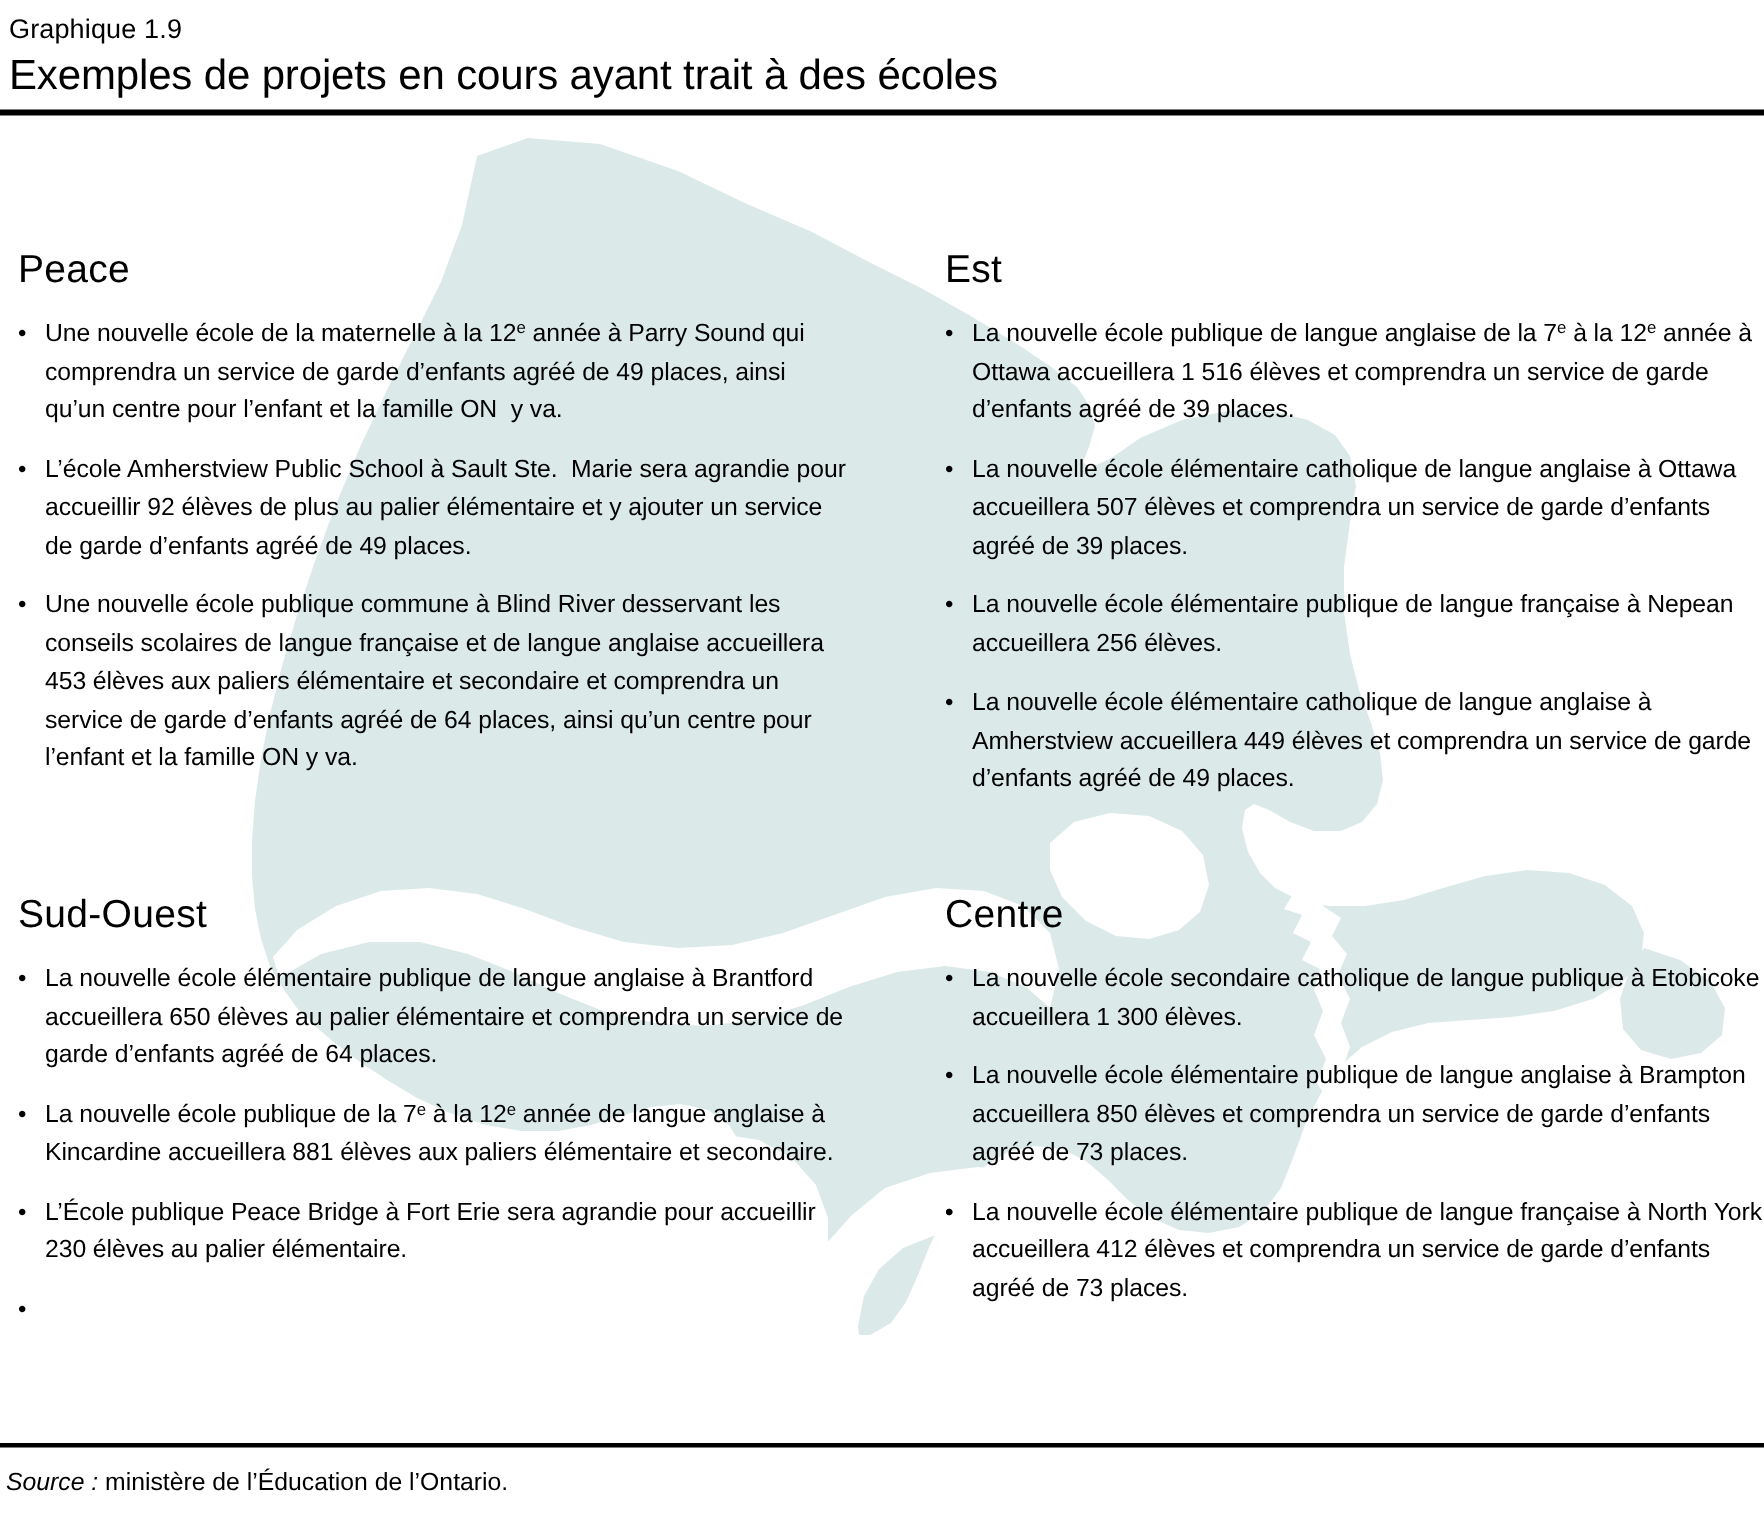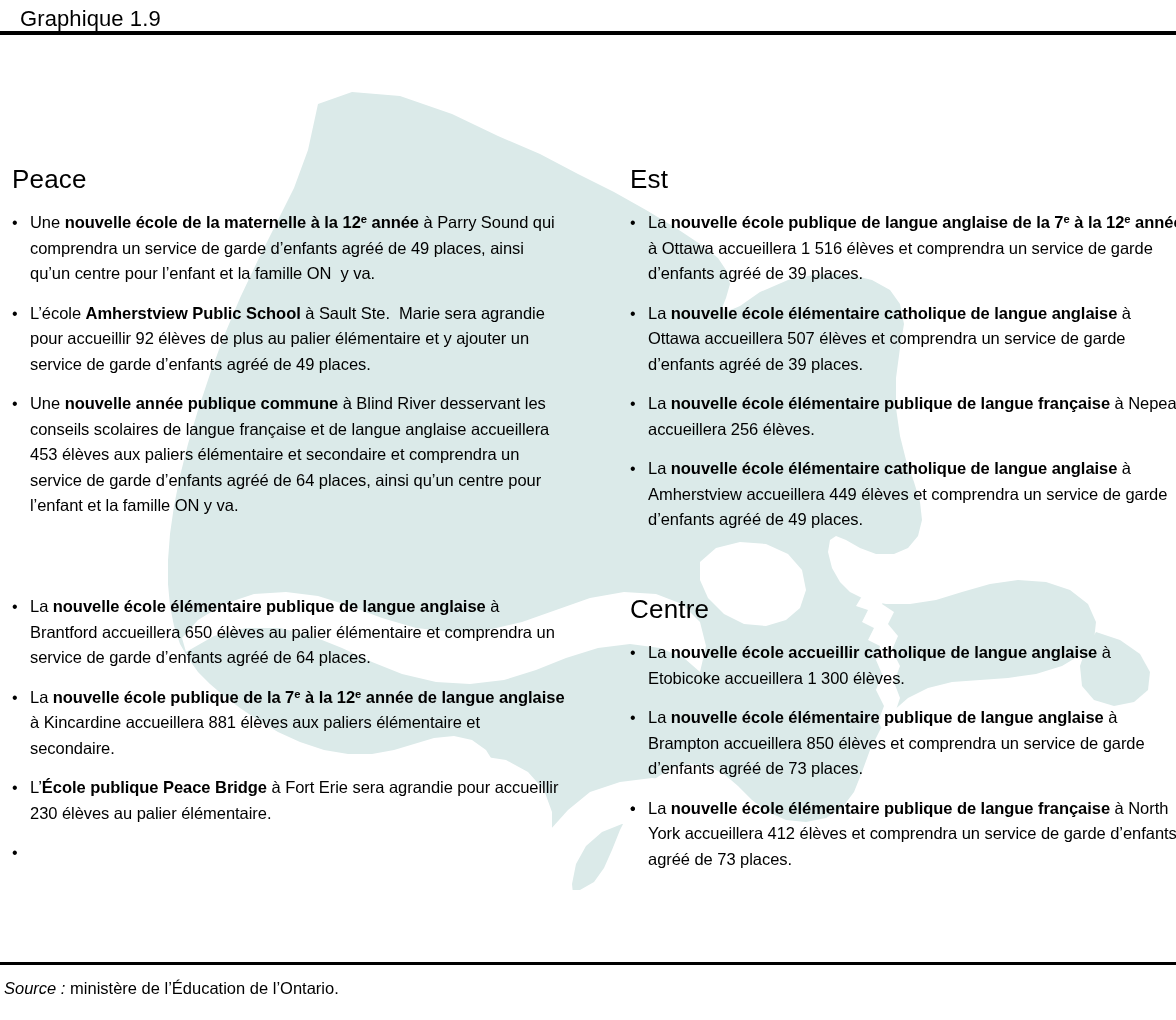--- a/index.html
+++ b/index.html
@@ -16,23 +16,23 @@
     overflow: hidden;
   }
 
   
   .header {
     position: absolute;
     left: 0; top: 0;
     width: 1176px;
   }
   .fig-number {
-    font-size: 22px;
+    font-size: 18px;
     line-height: 22px;
-    padding: 8px 0 0 20px;
+    padding: 8px 0 0 6px;
     letter-spacing: 0.1px;
   }
   .fig-title {
     font-size: 28px;
     line-height: 36px;
     padding: 2px 0 4px 6px;
     letter-spacing: -0.1px;
   }
   .rule-top {
     height: 4px;
@@ -90,21 +90,21 @@
     letter-spacing: -0.05px;
   }
   ul.bullets > li:last-child { margin-bottom: 0; }
   ul.bullets > li .bullet-dot {
     position: absolute;
     left: 4px;
     top: 0;
     font-size: 16px;
     line-height: 25.5px;
   }
-  .bullet-text b { font-weight: bold; }
+  .bullet-text b { font-weight: normal; }
   .bullet-text sup {
     font-size: 0.68em;
     vertical-align: 0.42em;
     line-height: 0;
   }
 
   
   .footer {
     position: absolute;
     left: 0;
@@ -122,20 +122,21 @@
     line-height: 22px;
     padding: 12px 0 0 4px;
   }
   .source i { font-style: italic; }
 </style>
 </head>
 <body>
 
 <div class="header">
   <div class="fig-number">Graphique 1.9</div>
+  <div class="fig-title">Exemples de projets en cours ayant trait à des écoles</div>
   <div class="rule-top"></div>
 </div>
 
 <div class="map-layer">
   <svg width="1176" height="870" viewBox="0 0 1176 870" xmlns="http://www.w3.org/2000/svg">
 
     <path id="ontario-shape" d="M 318 12
          L 352 0
          L 400 4
          L 452 22
@@ -326,21 +327,21 @@
       <li>
         <span class="bullet-dot">•</span>
         <span class="bullet-text">Une <b>nouvelle école de la maternelle à la 12<sup>e</sup> année</b> à Parry Sound qui comprendra un service de garde d’enfants agréé de 49 places, ainsi qu’un centre pour l’enfant et la famille ON&nbsp; y va.</span>
       </li>
       <li>
         <span class="bullet-dot">•</span>
         <span class="bullet-text">L’école <b>Amherstview Public School</b> à Sault Ste.&nbsp; Marie sera agrandie pour accueillir 92 élèves de plus au palier élémentaire et y ajouter un service de garde d’enfants agréé de 49 places.</span>
       </li>
       <li>
         <span class="bullet-dot">•</span>
-        <span class="bullet-text">Une <b>nouvelle année publique commune</b> à Blind River desservant les conseils scolaires de langue française et de langue anglaise accueillera 453 élèves aux paliers élémentaire et secondaire et comprendra un service de garde d’enfants agréé de 64 places, ainsi qu’un centre pour l’enfant et la famille ON y va.</span>
+        <span class="bullet-text">Une <b>nouvelle école publique commune</b> à Blind River desservant les conseils scolaires de langue française et de langue anglaise accueillera 453 élèves aux paliers élémentaire et secondaire et comprendra un service de garde d’enfants agréé de 64 places, ainsi qu’un centre pour l’enfant et la famille ON y va.</span>
       </li>
     </ul>
   </div>
 
   <div class="quad quad-est">
     <h2 class="region-title">Est</h2>
     <ul class="bullets">
       <li>
         <span class="bullet-dot">•</span>
         <span class="bullet-text">La <b>nouvelle école publique de langue anglaise de la 7<sup>e</sup> à la 12<sup>e</sup> année</b> à Ottawa accueillera 1 516 élèves et comprendra un service de garde d’enfants agréé de 39 places.</span>
@@ -354,20 +355,21 @@
         <span class="bullet-text">La <b>nouvelle école élémentaire publique de langue française</b> à Nepean accueillera 256 élèves.</span>
       </li>
       <li>
         <span class="bullet-dot">•</span>
         <span class="bullet-text">La <b>nouvelle école élémentaire catholique de langue anglaise</b> à Amherstview accueillera 449 élèves et comprendra un service de garde d’enfants agréé de 49 places.</span>
       </li>
     </ul>
   </div>
 
   <div class="quad quad-sudouest">
+    <h2 class="region-title">Sud-Ouest</h2>
     <ul class="bullets">
       <li>
         <span class="bullet-dot">•</span>
         <span class="bullet-text">La <b>nouvelle école élémentaire publique de langue anglaise</b> à Brantford accueillera 650 élèves au palier élémentaire et comprendra un service de garde d’enfants agréé de 64 places.</span>
       </li>
       <li>
         <span class="bullet-dot">•</span>
         <span class="bullet-text">La <b>nouvelle école publique de la 7<sup>e</sup> à la 12<sup>e</sup> année de langue anglaise</b> à Kincardine accueillera 881 élèves aux paliers élémentaire et secondaire.</span>
       </li>
       <li>
@@ -378,21 +380,21 @@
         <span class="bullet-dot">•</span>
       </li>
     </ul>
   </div>
 
   <div class="quad quad-centre">
     <h2 class="region-title">Centre</h2>
     <ul class="bullets">
       <li>
         <span class="bullet-dot">•</span>
-        <span class="bullet-text">La <b>nouvelle école accueillir catholique de langue anglaise</b> à Etobicoke accueillera 1 300 élèves.</span>
+        <span class="bullet-text">La <b>nouvelle école secondaire catholique de langue publique</b> à Etobicoke accueillera 1 300 élèves.</span>
       </li>
       <li>
         <span class="bullet-dot">•</span>
         <span class="bullet-text">La <b>nouvelle école élémentaire publique de langue anglaise</b> à Brampton accueillera 850 élèves et comprendra un service de garde d’enfants agréé de 73 places.</span>
       </li>
       <li>
         <span class="bullet-dot">•</span>
       </li>
       <li>
         <span class="bullet-dot">•</span>

